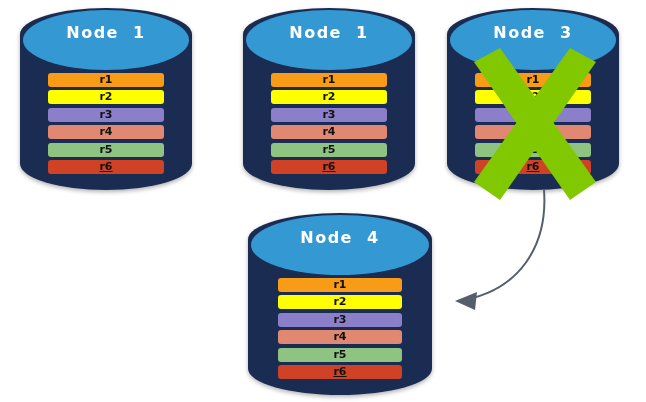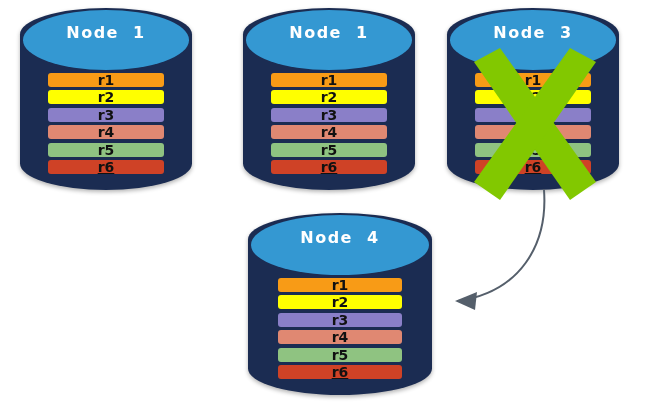--- a/index.html
+++ b/index.html
@@ -62,21 +62,21 @@
     position: absolute;
     left: 16.5%;
     top: 35.5%;
     width: 67%;
   }
   .row {
     height: 14px;
     margin-bottom: 3.5px;
     border-radius: 3px;
     color: #111111;
-    font-size: 14px;
+    font-size: 11px;
     font-weight: bold;
     text-align: center;
     line-height: 14px;
   }
   .row:last-child { margin-bottom: 0; text-decoration: underline; }
 
   
   .cross {
     position: absolute;
     pointer-events: none;

